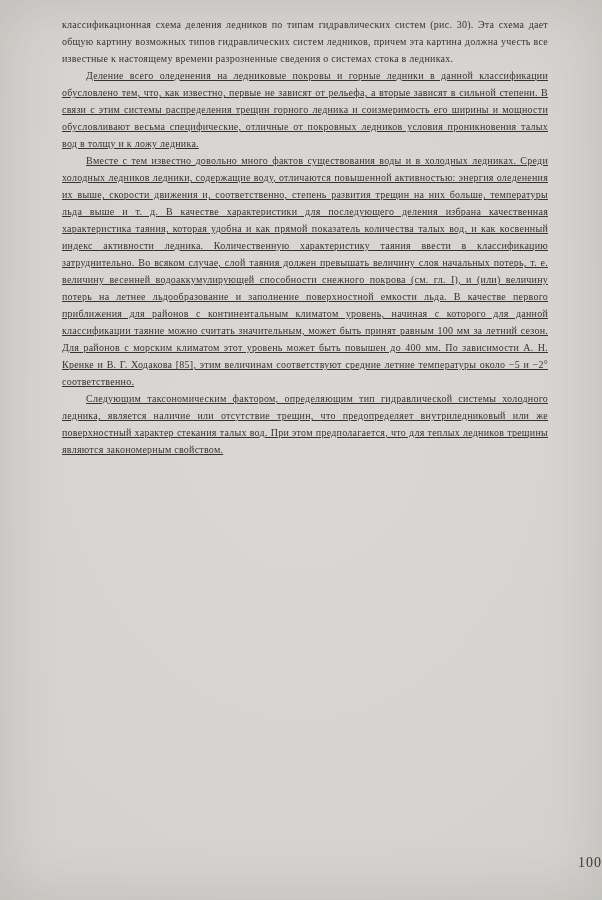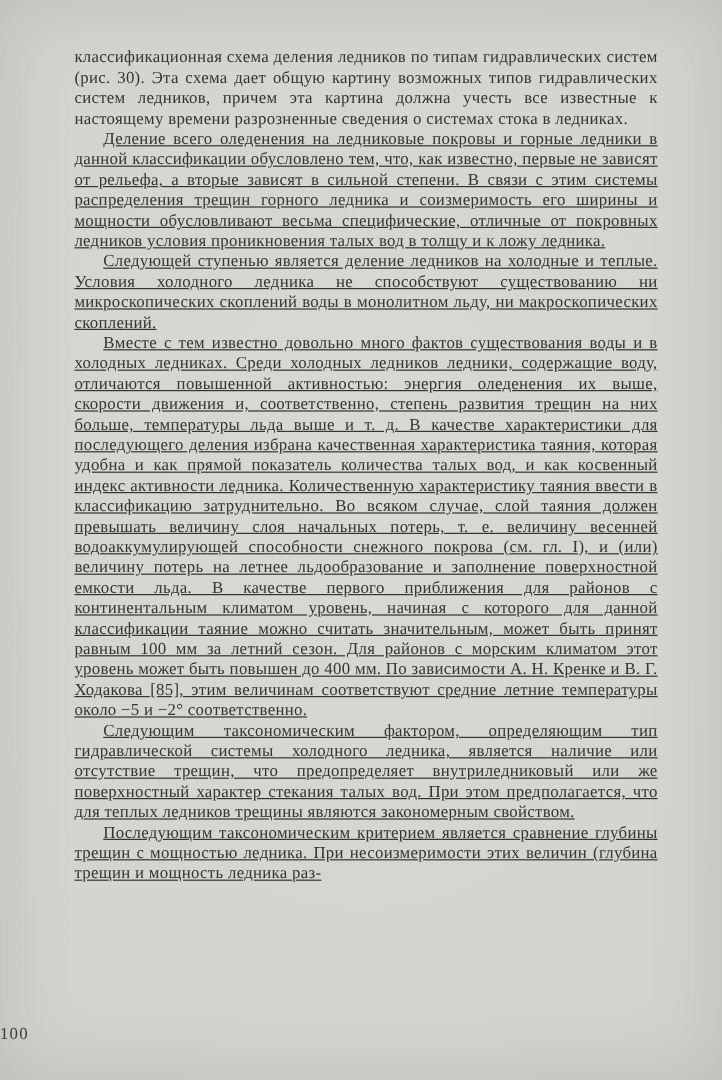--- a/index.html
+++ b/index.html
@@ -16,54 +16,52 @@
     font-family: "Liberation Serif", "DejaVu Serif", serif;
   }
   .page {
     position: absolute;
     inset: 0;
     box-shadow: inset 0 0 60px rgba(90,88,84,0.18);
   }
   .text-block {
     position: absolute;
     left: 62px;
-    top: 40px;
+    top: 16px;
     width: 486px;
     color: #35342f;
-    font-size: 14px;
+    font-size: 10px;
     line-height: 17px;
     text-align: justify;
     letter-spacing: 0.25px;
     text-rendering: optimizeLegibility;
   }
   .para {
     margin: 0;
     text-indent: 0;
   }
   .para.indent {
     text-indent: 24px;
     text-decoration: underline;
   }
   .page-number {
     position: absolute;
     left: 0;
     right: 0;
     top: 855px;
-    text-align: left;
+    text-align: right;
     color: #3b3a35;
     font-size: 14px;
     letter-spacing: 1px;
   }
 </style>
 </head>
 <body>
 
 <div class="page">
   <div class="text-block">
       <p class="para">классификационная схема деления ледников по типам гидравлических систем (рис. 30). Эта схема дает общую картину возможных типов гидравлических систем ледников, причем эта картина должна учесть все известные к настоящему времени разрозненные сведения о системах стока в ледниках.</p>
       <p class="para indent">Деление всего оледенения на ледниковые покровы и горные ледники в данной классификации обусловлено тем, что, как известно, первые не зависят от рельефа, а вторые зависят в сильной степени. В связи с этим системы распределения трещин горного ледника и соизмеримость его ширины и мощности обусловливают весьма специфические, отличные от покровных ледников условия проникновения талых вод в толщу и к ложу ледника.</p>
-      <p class="para indent">Следующей ступенью является деление ледников на холодные и теплые. Условия холодного ледника не способствуют существованию ни микроскопических скоплений воды в монолитном льду, ни макроскопических скоплений.</p>
       <p class="para indent">Вместе с тем известно довольно много фактов существования воды и в холодных ледниках. Среди холодных ледников ледники, содержащие воду, отличаются повышенной активностью: энергия оледенения их выше, скорости движения и, соответственно, степень развития трещин на них больше, температуры льда выше и т. д. В качестве характеристики для последующего деления избрана качественная характеристика таяния, которая удобна и как прямой показатель количества талых вод, и как косвенный индекс активности ледника. Количественную характеристику таяния ввести в классификацию затруднительно. Во всяком случае, слой таяния должен превышать величину слоя начальных потерь, т. е. величину весенней водоаккумулирующей способности снежного покрова (см. гл. I), и (или) величину потерь на летнее льдообразование и заполнение поверхностной емкости льда. В качестве первого приближения для районов с континентальным климатом уровень, начиная с которого для данной классификации таяние можно считать значительным, может быть принят равным 100 мм за летний сезон. Для районов с морским климатом этот уровень может быть повышен до 400 мм. По зависимости А. Н. Кренке и В. Г. Ходакова [85], этим величинам соответствуют средние летние температуры около −5 и −2° соответственно.</p>
       <p class="para indent">Следующим таксономическим фактором, определяющим тип гидравлической системы холодного ледника, является наличие или отсутствие трещин, что предопределяет внутриледниковый или же поверхностный характер стекания талых вод. При этом предполагается, что для теплых ледников трещины являются закономерным свойством.</p>
-      <p class="para indent">Последующим таксономическим критерием является сравнение глубины трещин с мощностью ледника. При несоизмеримости этих величин (глубина трещин и мощность ледника раз-</p>
     </div>
   <div class="page-number">100</div>
 </div>
 
 </body></html>

